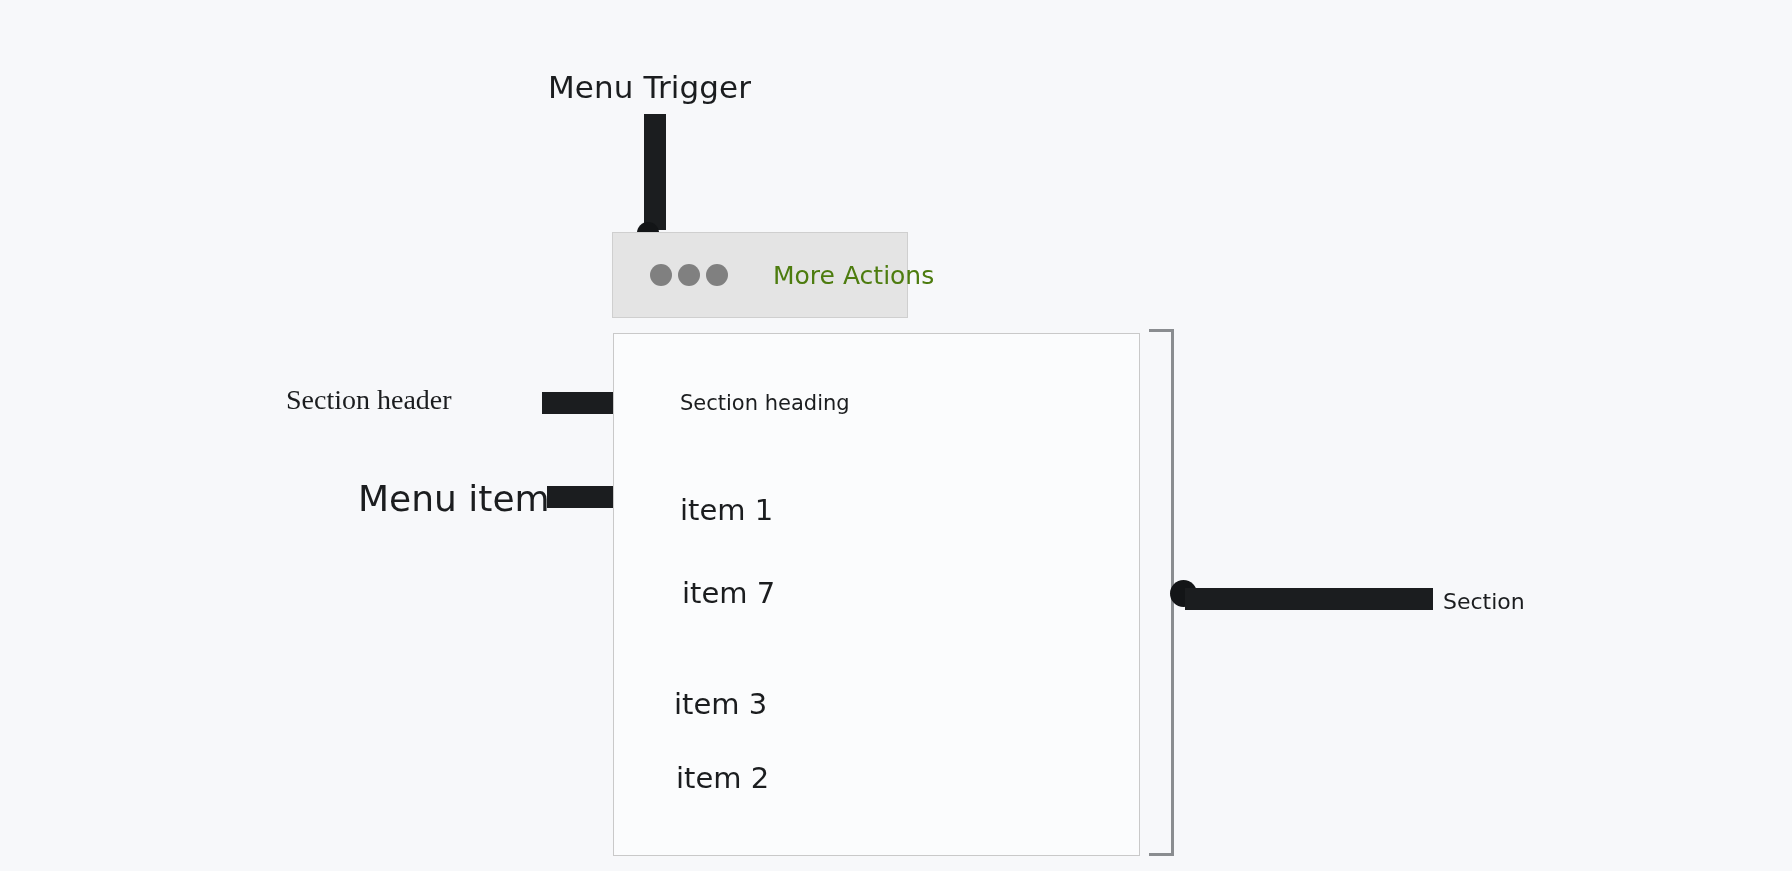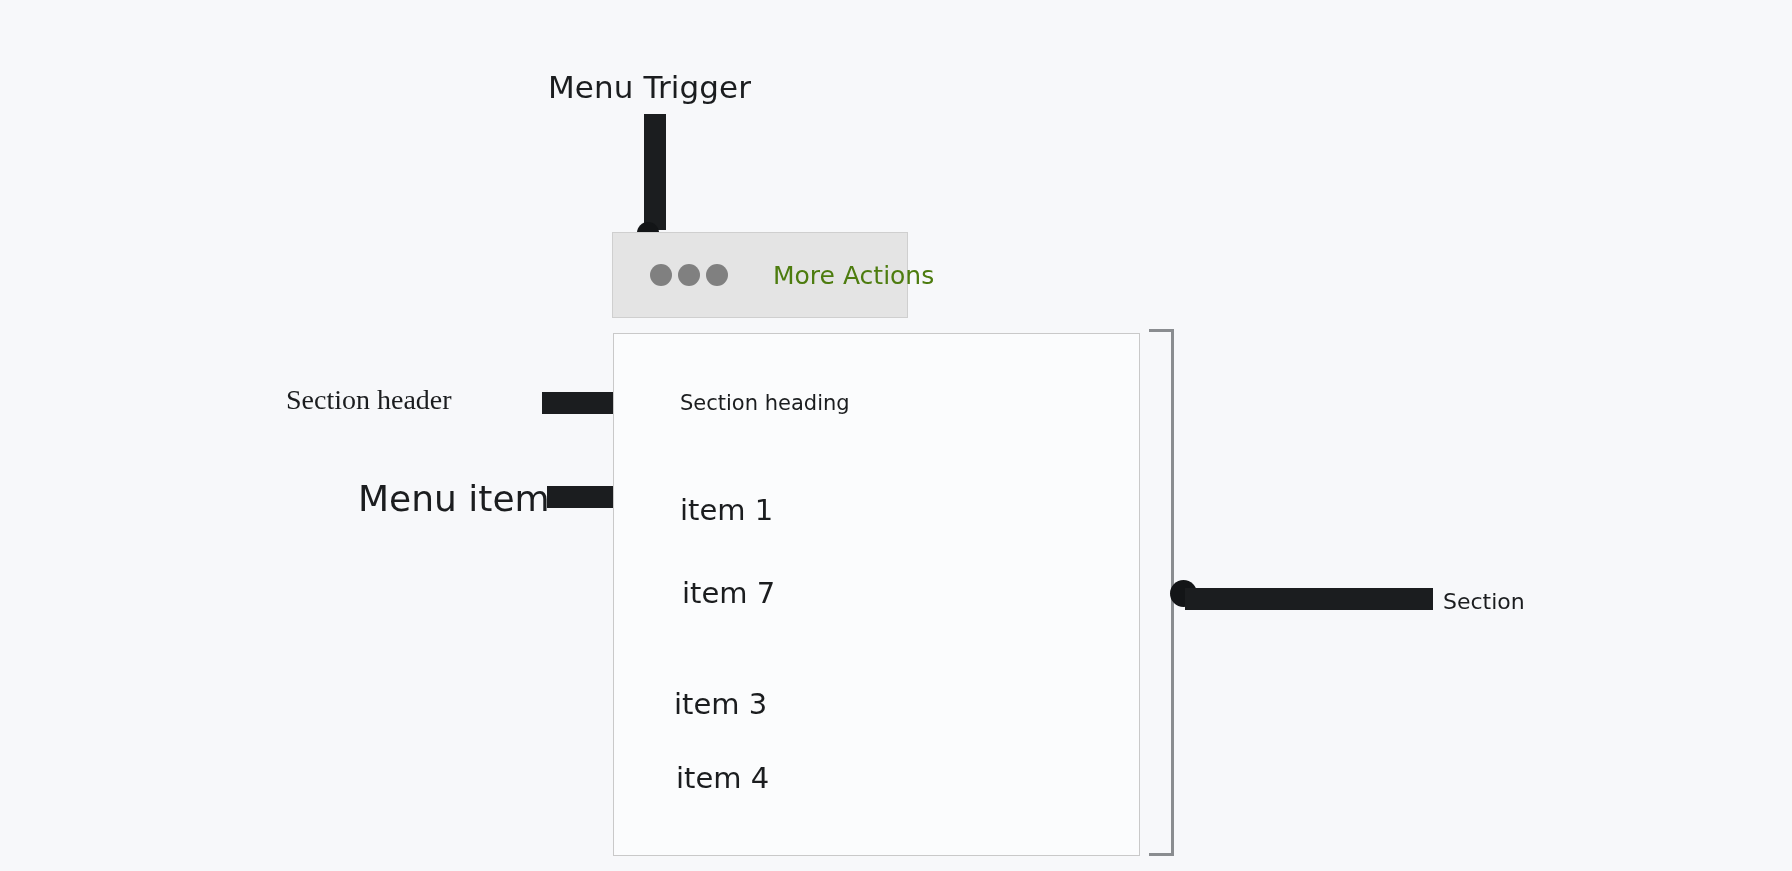--- a/index.html
+++ b/index.html
@@ -145,21 +145,21 @@
 
   <div class="anno-label" id="label-menu-item">Menu item</div>
   <div class="leader-h" id="line-menu-item"></div>
   <div class="leader-dot" id="dot-menu-item"></div>
 
   <div id="menu-panel">
     <div id="section-heading">Section heading</div>
     <div class="menu-item i0">item 1</div>
     <div class="menu-item i1">item 7</div>
     <div class="menu-item i2">item 3</div>
-    <div class="menu-item i3">item 4</div>
+    <div class="menu-item i3">item 2</div>
   </div>
 
   <div id="section-bracket"></div>
   <div class="leader-dot" id="dot-section"></div>
   <div class="leader-h" id="line-section"></div>
   <div class="anno-label" id="label-section">Section</div>
 
 </div>
 
 </body></html>

